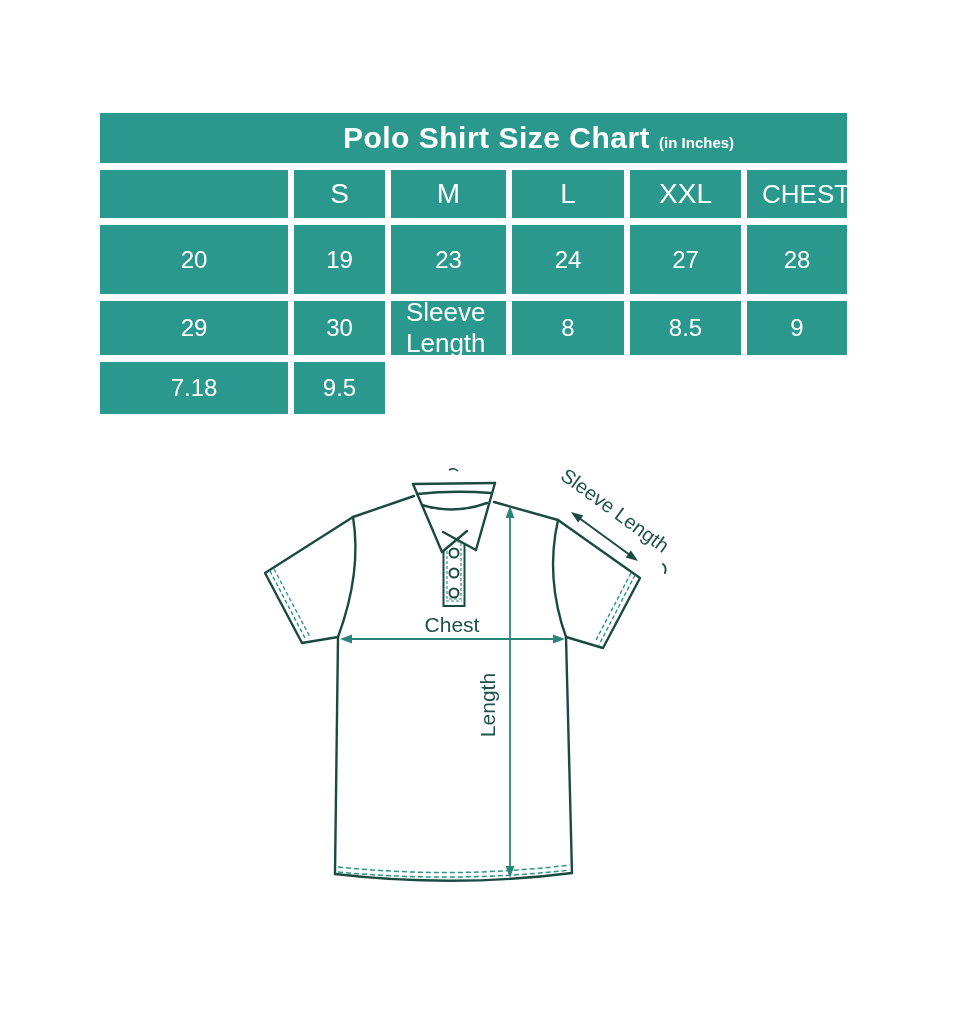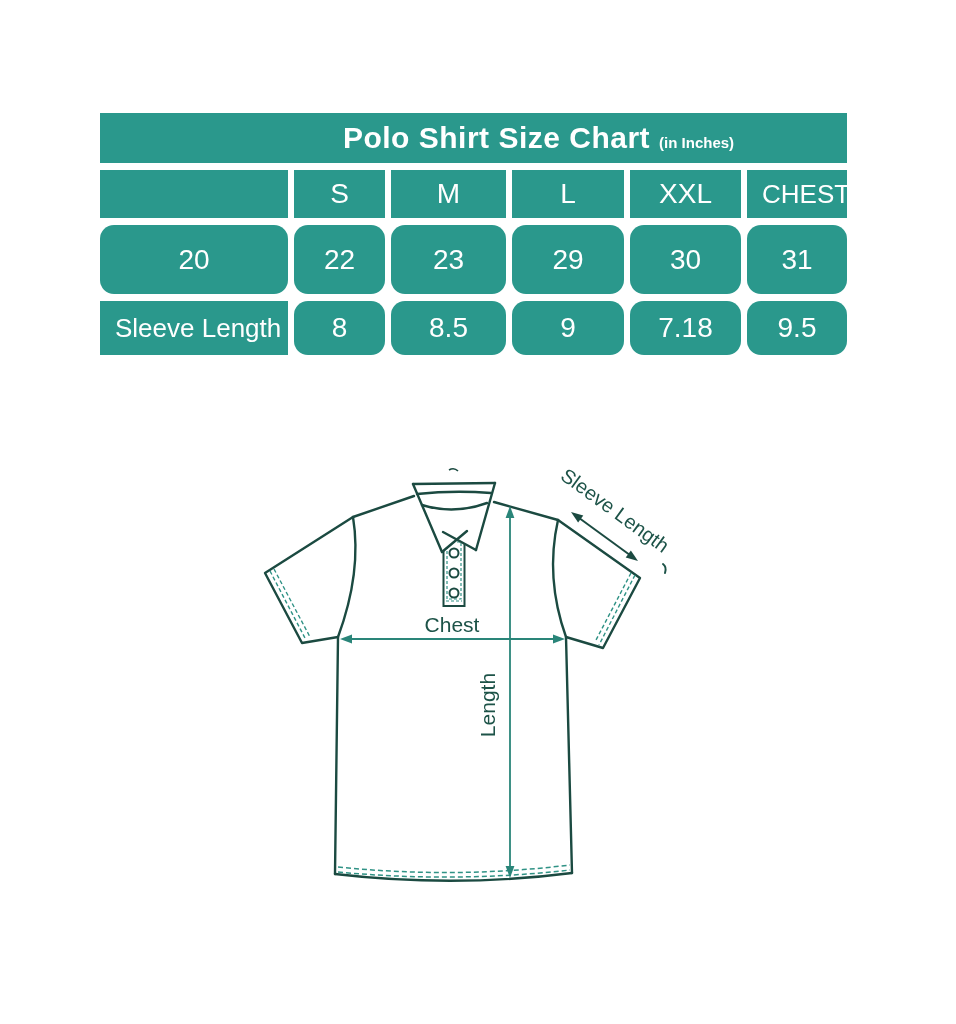--- a/index.html
+++ b/index.html
@@ -20,21 +20,21 @@
   .cell.title{
     grid-column:1 / -1;
     justify-content:center;align-items:baseline;
     padding-left:130px;gap:9px;
     line-height:50px;
   }
   .title-main{font-size:30px;font-weight:bold;letter-spacing:0.5px;}
   .title-sub{font-size:15px;font-weight:bold;}
   .cell.head{font-size:28px;}
   .cell.rowlabel{justify-content:flex-start;padding-left:15px;font-size:26px;}
-  .cell.num{font-size:28px;border-radius:14px;}
+  .cell.num{font-size:24px;}
   
   .shirt-wrap{position:absolute;left:240px;top:460px;width:460px;height:460px;}
   svg text{font-family:"Liberation Sans",sans-serif;}
 </style>
 </head>
 <body>
 
 <div class="page">
 
   <div class="size-table">
@@ -44,26 +44,28 @@
     </div>
 
     <div class="cell corner"></div>
     <div class="cell head">S</div>
     <div class="cell head">M</div>
     <div class="cell head">L</div>
     <div class="cell head">XXL</div>
 
     <div class="cell rowlabel">CHEST</div>
     <div class="cell num">20</div>
-    <div class="cell num">22</div>
+    <div class="cell num">19</div>
     <div class="cell num">23</div>
+    <div class="cell num">24</div>
 
+    <div class="cell num">27</div>
+    <div class="cell num">28</div>
     <div class="cell num">29</div>
     <div class="cell num">30</div>
-    <div class="cell num">31</div>
 
     <div class="cell rowlabel">Sleeve Length</div>
     <div class="cell num">8</div>
     <div class="cell num">8.5</div>
     <div class="cell num">9</div>
     <div class="cell num">7.18</div>
     <div class="cell num">9.5</div>
   </div>
 
   <div class="shirt-wrap">

